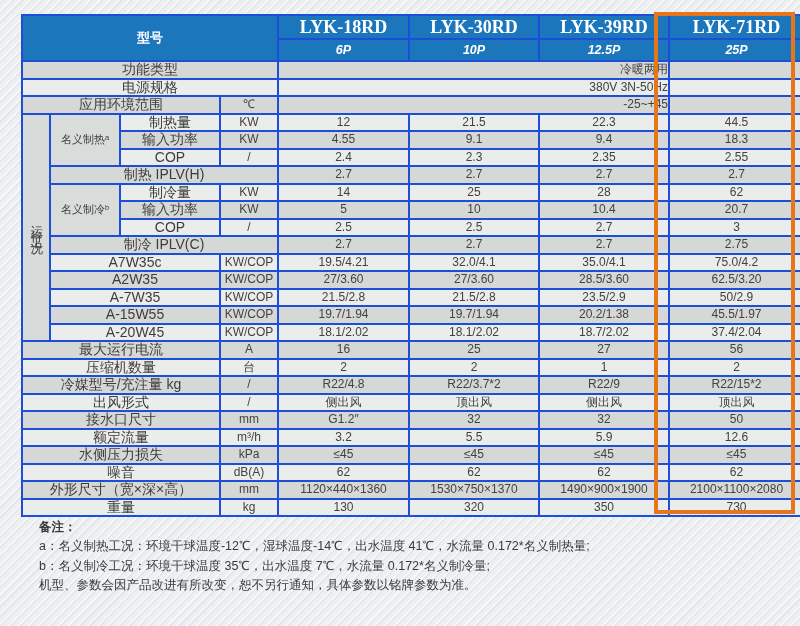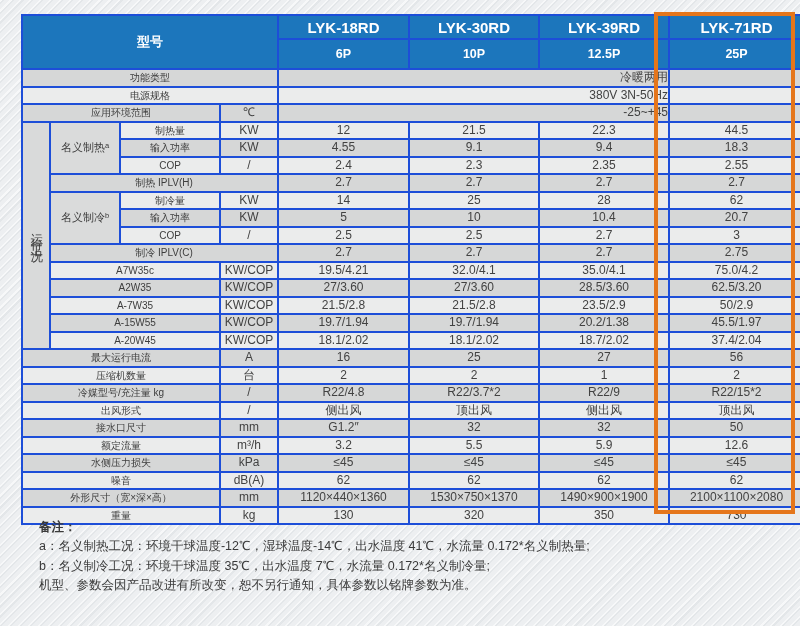--- a/index.html
+++ b/index.html
@@ -11,30 +11,30 @@
       rgba(203,209,213,.28) 1.5px, rgba(203,209,213,.28) 3px,
       rgba(255,255,255,0) 3px, rgba(255,255,255,0) 7px);
     font-family:"Liberation Sans",sans-serif;
   }
   table{
     position:absolute;left:21px;top:14px;width:784px;
     border-collapse:separate;border-spacing:2px;table-layout:fixed;
     background:#1d4ed8;
   }
   th{background:#1c76bc;color:#fff;padding:0;text-align:center;vertical-align:middle;white-space:nowrap;}
-  tr.mrow th{height:22px;font-family:Liberation Sans, sans-serif;font-size:15px;font-weight:700;}
+  tr.mrow th{height:22px;font-family:Liberation Serif, serif;font-size:18px;font-weight:700;}
   tr.mrow th.model-label-cell{font-family:"Liberation Sans",sans-serif;font-size:13px;}
-  tr.hprow th{height:28px;font-size:12.5px;font-weight:700;}
+  tr.hprow th{height:20px;font-size:12.5px;font-weight:700;font-style:italic;}
   td{
     padding:0;height:15.5px;line-height:15.5px;text-align:center;vertical-align:middle;
     font-size:12px;color:#424242;white-space:nowrap;overflow:hidden;
   }
   tr.dark td{background:#d6d7d7;}
   tr.light td{background:#ebecec;}
-  td.lbl{font-size:10px;color:#3d3d3d;}
+  td.lbl{font-size:14px;color:#3d3d3d;}
   td.unit{font-size:12px;}
   tr td.vgroup{background:#d9dada;writing-mode:vertical-rl;letter-spacing:6px;font-size:12.5px;color:#3d3d3d;}
   tr td.group{background:#dadbdb;font-size:11px;color:#3d3d3d;}
   td.shift{padding-left:255px;text-align:right;}
   #highlight{
     position:absolute;left:654px;top:12px;width:141px;height:502px;
     box-sizing:border-box;border:4px solid #e5761b;pointer-events:none;
   }
   .notes{position:absolute;left:15px;top:518px;width:770px;font-size:12.5px;color:#3a3a3a;line-height:19.3px;margin-left:24px;}
   .notes .title{font-weight:700;}

